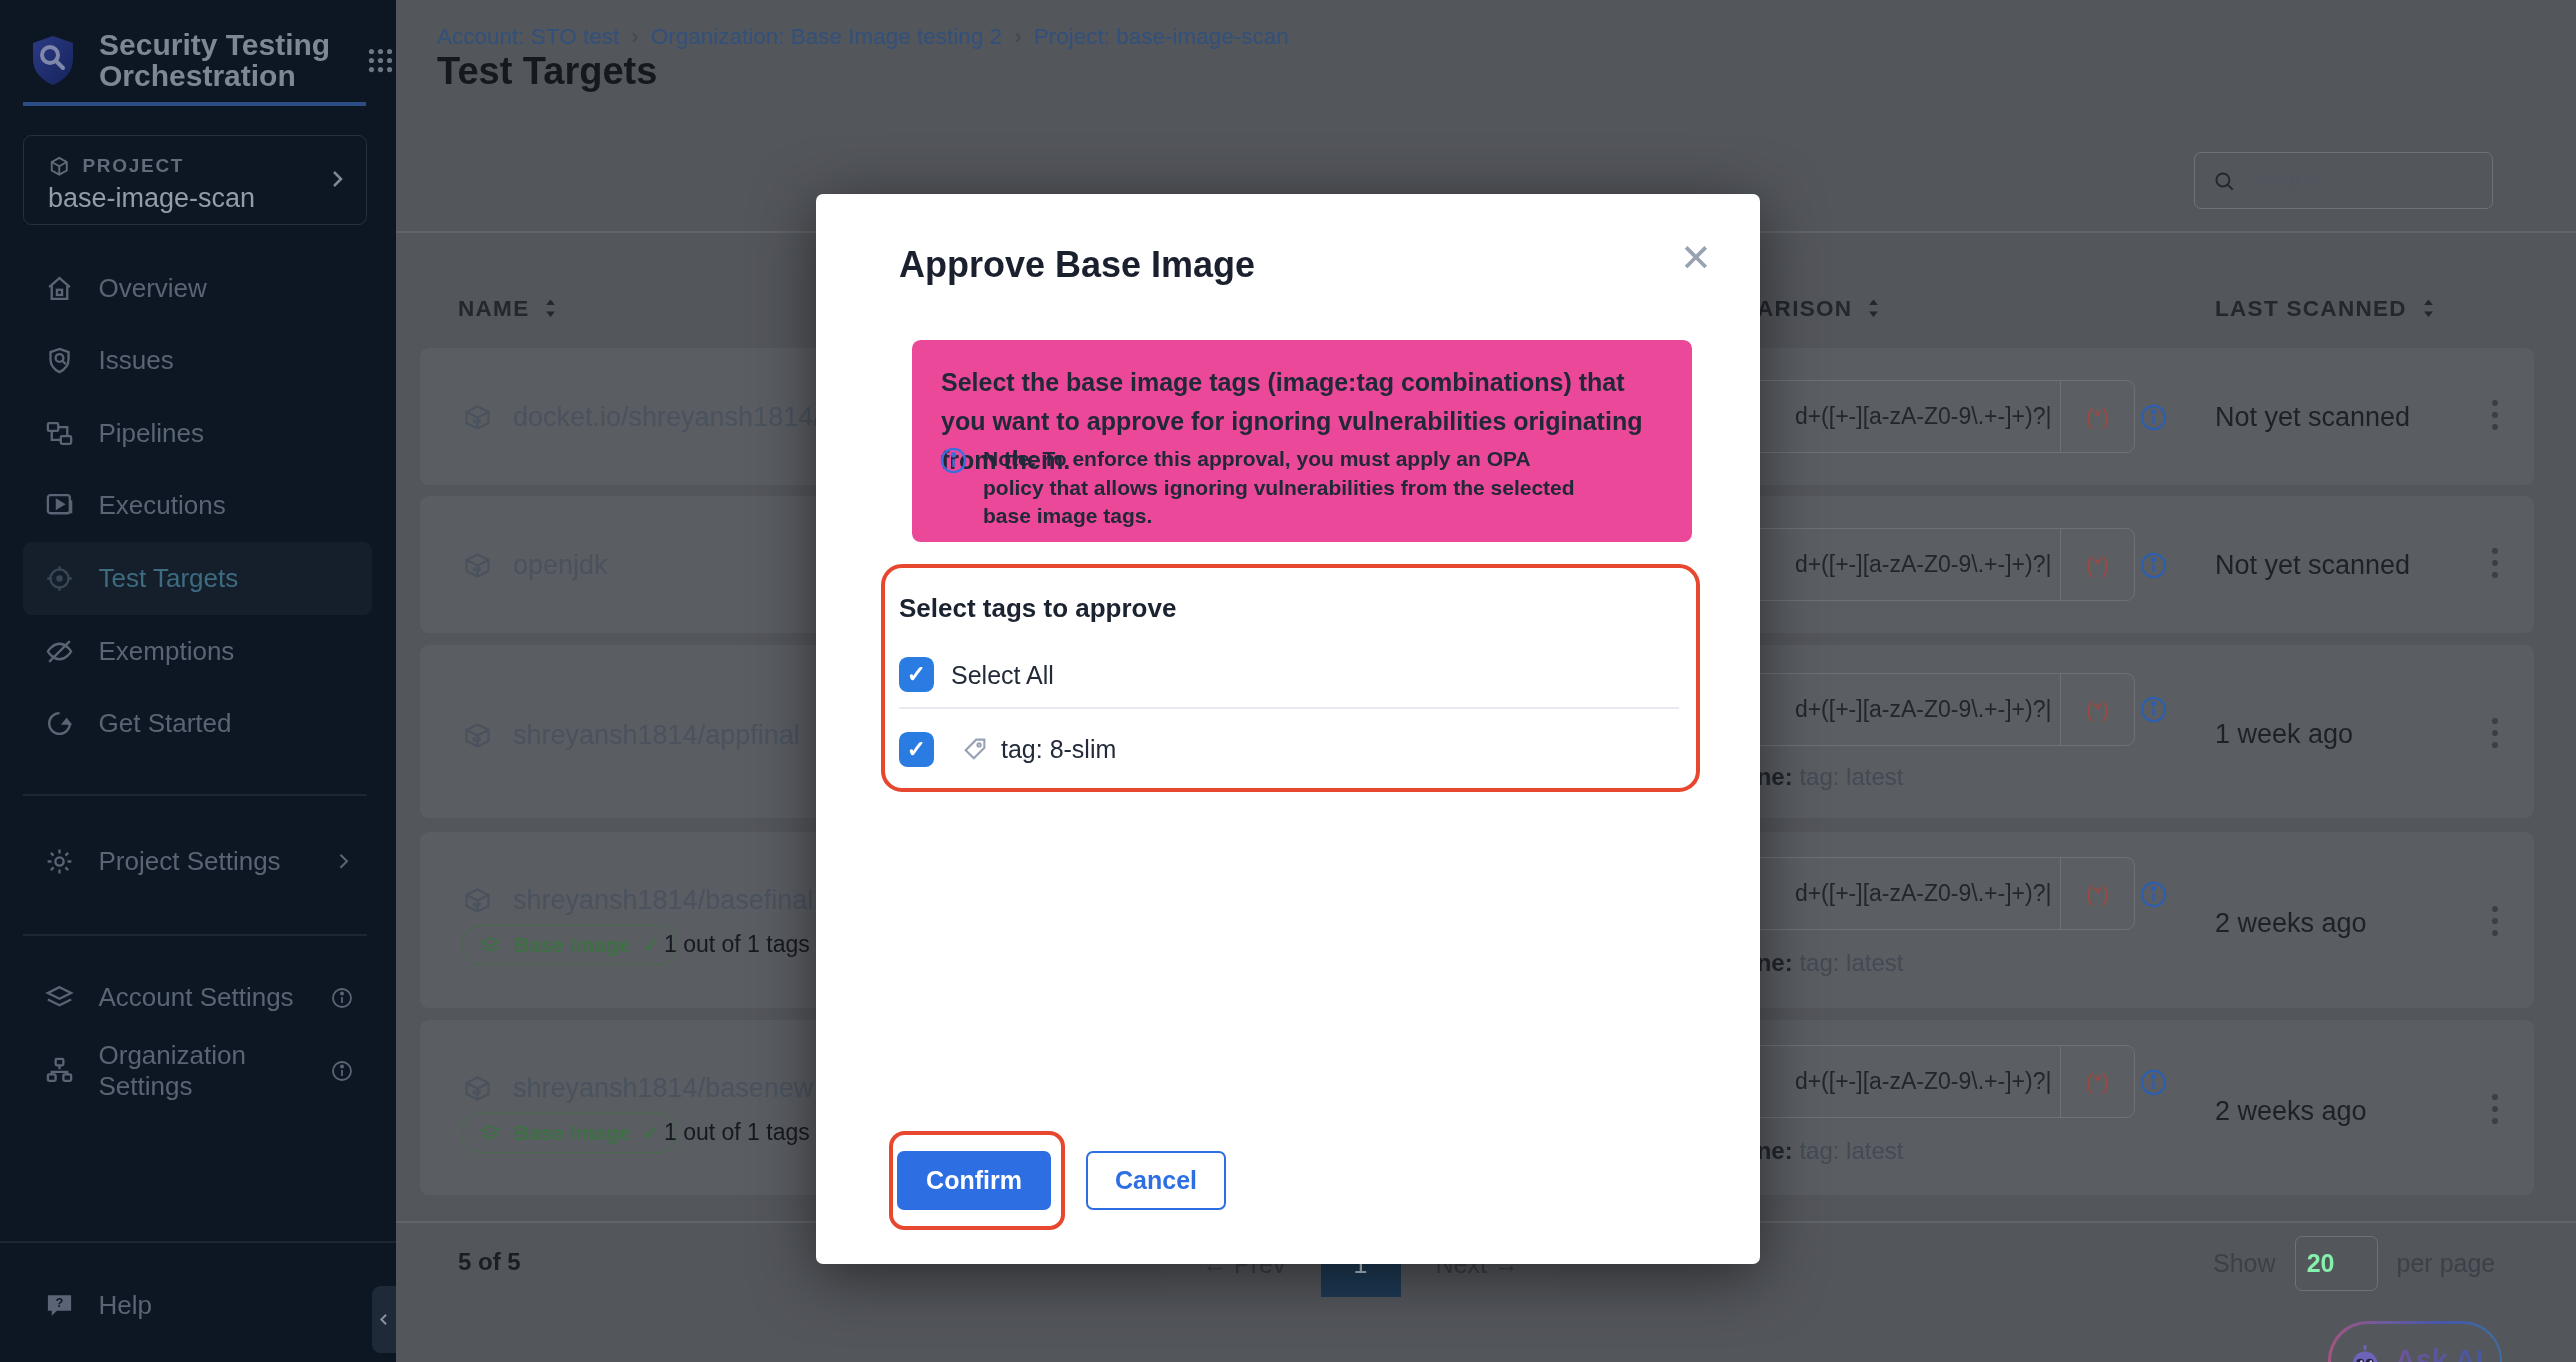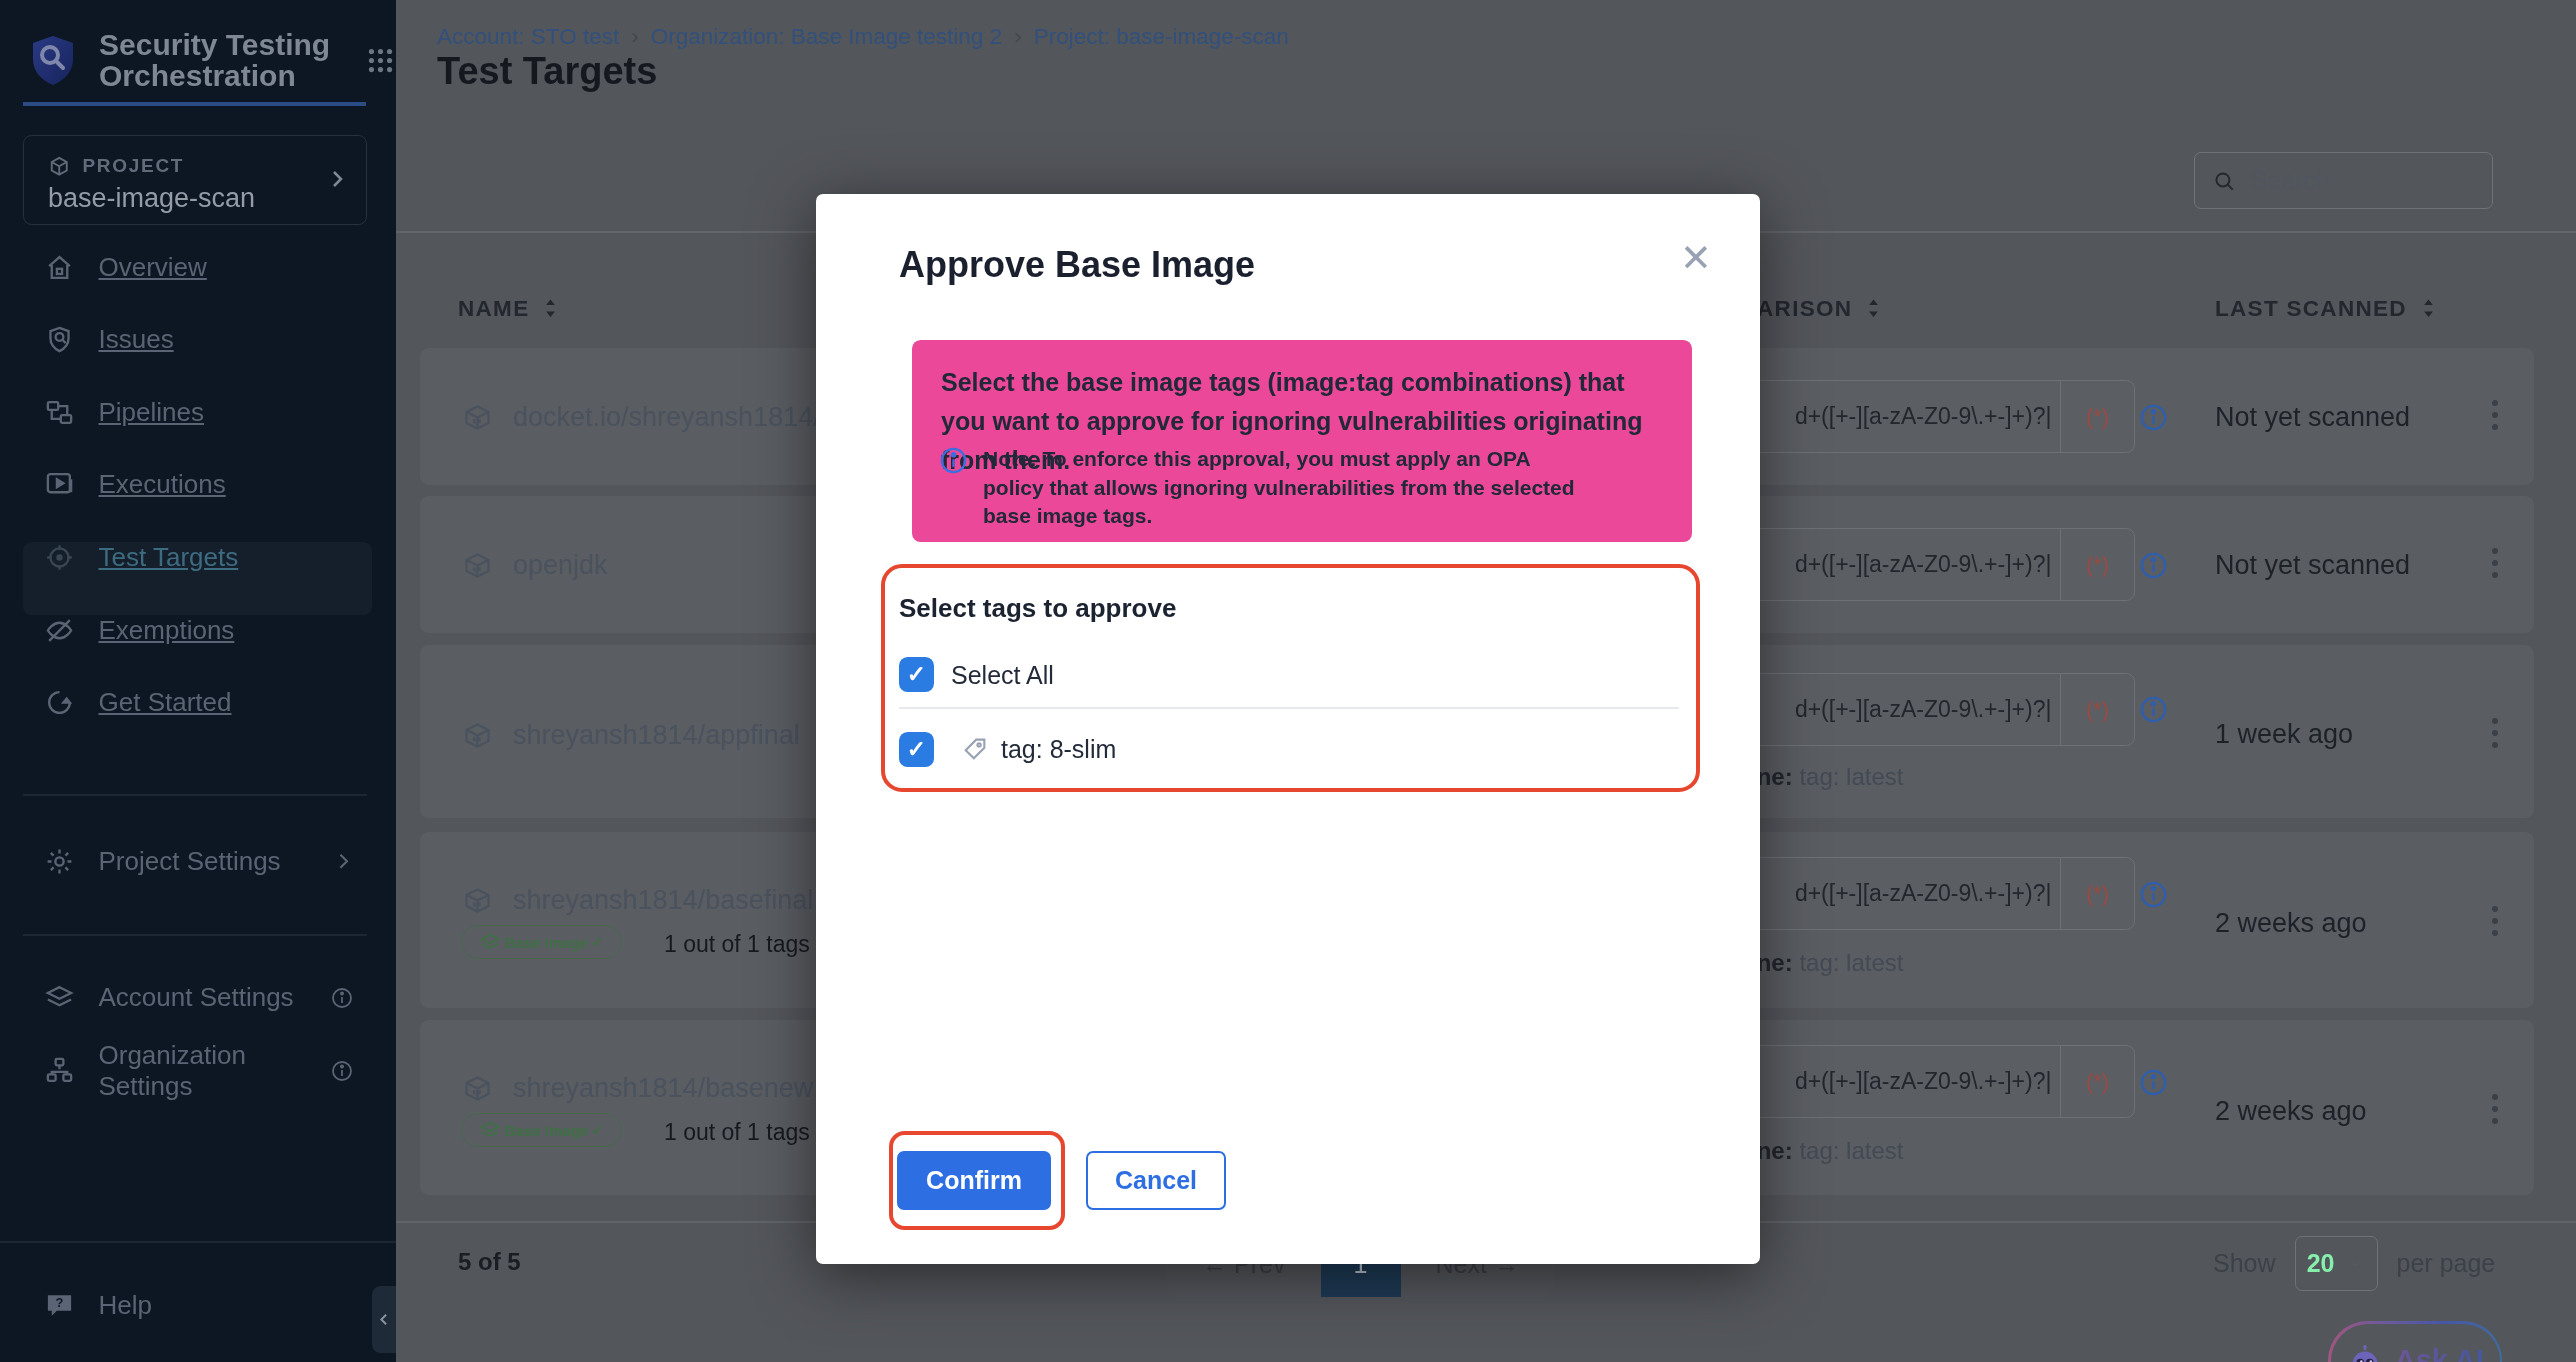--- a/index.html
+++ b/index.html
@@ -10,21 +10,21 @@
   .flex { display:flex; align-items:center; }
   svg { display:block; flex:none; }
 
   
   #sidebar { position:absolute; left:0; top:0; width:396px; height:1362px; background:#0d1723; z-index:3; }
   .sb-title { color:#7e8793; font-size:30px; font-weight:700; line-height:31px; }
   .sb-underline { position:absolute; left:23px; top:102px; width:343px; height:4.3px; background:#2c4c86; }
   .proj-card { position:absolute; left:23px; top:135px; width:344px; height:90px; border:1.7px solid #263140; border-radius:8.6px; }
   .proj-label { color:#616b7a; font-size:19px; font-weight:700; letter-spacing:1.7px; }
   .proj-name { color:#949ca8; font-size:27px; }
-  .nav-item { position:absolute; left:22.5px; width:349px; height:73px; display:flex; align-items:flex-start; padding-left:21px; gap:24px; color:#5a6474; font-size:26px; border-radius:8.6px;text-decoration:underline; }
+  .nav-item { position:absolute; left:22.5px; width:349px; height:73px; display:flex; align-items:center; padding-left:21px; gap:24px; color:#5a6474; font-size:26px; border-radius:8.6px; }
   .nav-item.active { background:#151f2c; color:#3d6b80; }
   .sb-divider { position:absolute; left:22.5px; width:344px; height:1.7px; background:#1c2733; }
   .sb-row { position:absolute; left:22.5px; width:349px; height:73px; display:flex; align-items:center; padding-left:21px; gap:24px; color:#5a6474; font-size:26px; }
   .sb-right { margin-left:auto; margin-right:17.3px; }
   #collapse-tab { position:absolute; left:372px; top:1286px; width:24px; height:67px; background:#1f2a38; border-radius:8.6px 0 0 8.6px; display:flex; align-items:center; justify-content:center; color:#8a93a1; z-index:4; }
 
   
   .crumb { color:#31507c; font-size:22.5px; text-decoration:none; cursor:pointer; }
   .crumb-sep { color:#43474e; font-size:22.5px; margin:0 12px; }
   #page-title { position:absolute; left:437px; top:50px; color:#15191f; font-size:38px; font-weight:700; }
@@ -37,21 +37,21 @@
   .name-cell { position:absolute; display:flex; align-items:center; gap:19px; color:#4a525e; font-size:27px; }
   .input-group { position:absolute; left:1179px; width:536px; height:73px; display:flex; border:1.7px solid #6e7177; border-radius:8.6px; background:#5b5e63; overflow:hidden; }
   .rx-text { width:460px; height:100%; display:flex; align-items:center; justify-content:flex-end; padding-right:8.6px; color:#22262d; font-size:23px; white-space:nowrap; overflow:hidden; }
   .rx-badge { width:74px; height:100%; border-left:1.7px solid #6e7177; display:flex; align-items:center; justify-content:center; color:#9a4a42; font-size:21.6px; }
   .info-dot { position:absolute; left:1718px; color:#2d5fae; }
   .last-text { position:absolute; left:1795px; color:#1d2128; font-size:27px; }
   .kebab { position:absolute; left:2057px; width:35px; display:flex; flex-direction:column; align-items:center; gap:6px; cursor:pointer; }
   .kebab i { width:6px; height:6px; border-radius:50%; background:#3a4047; }
   .baseline { position:absolute; left:1266px; font-size:24px; color:#434a54; white-space:nowrap; }
   .baseline b { color:#22262d; font-weight:700; }
-  .pill-badge { position:absolute; left:41px; height:34px; border:1.7px solid #47694a; border-radius:864px; display:flex; align-items:center; gap:3px; padding:0 17.3px; color:#3f7045; font-size:15px; font-weight:600; }
+  .pill-badge { position:absolute; left:41px; height:40px; border:1.7px solid #47694a; border-radius:864px; display:flex; align-items:center; gap:12px; padding:0 17.3px; color:#3f7045; font-size:21px; font-weight:600; }
   .badge-note { position:absolute; left:244px; color:#16191f; font-size:23px; white-space:nowrap; }
 
   
   #pagination { position:absolute; left:1167px; top:1231px; width:387px; height:66px; background:#54575c; border-radius:12px; display:flex; align-items:center; z-index:2; color:#3a3f46; font-size:25px; }
   #page-active { width:80px; height:66px; background:#1e3a55; color:#b9c3cc; display:flex; align-items:center; justify-content:center; }
   .pg-btn { flex:1; text-align:center; cursor:pointer; }
   #show-group { position:absolute; top:1236px; left:2213px; display:flex; align-items:center; color:#3c4149; font-size:25px; z-index:2; }
   #page-size { width:83px; height:55px; border:1.7px solid #6f7277; border-radius:7px; display:flex; align-items:center; justify-content:center; gap:12px; margin:0 19px; color:#86efac; font-weight:600; }
   #summary { position:absolute; left:458px; top:1248px; color:#1a1e24; font-size:24px; font-weight:600; z-index:2; }
   #ask-ai-wrap { position:absolute; left:2328px; top:1321px; padding:2.6px; border-radius:864px; background:linear-gradient(90deg,#a2567f,#6b5a9e,#4656a8,#3f6d9e); z-index:4; }

